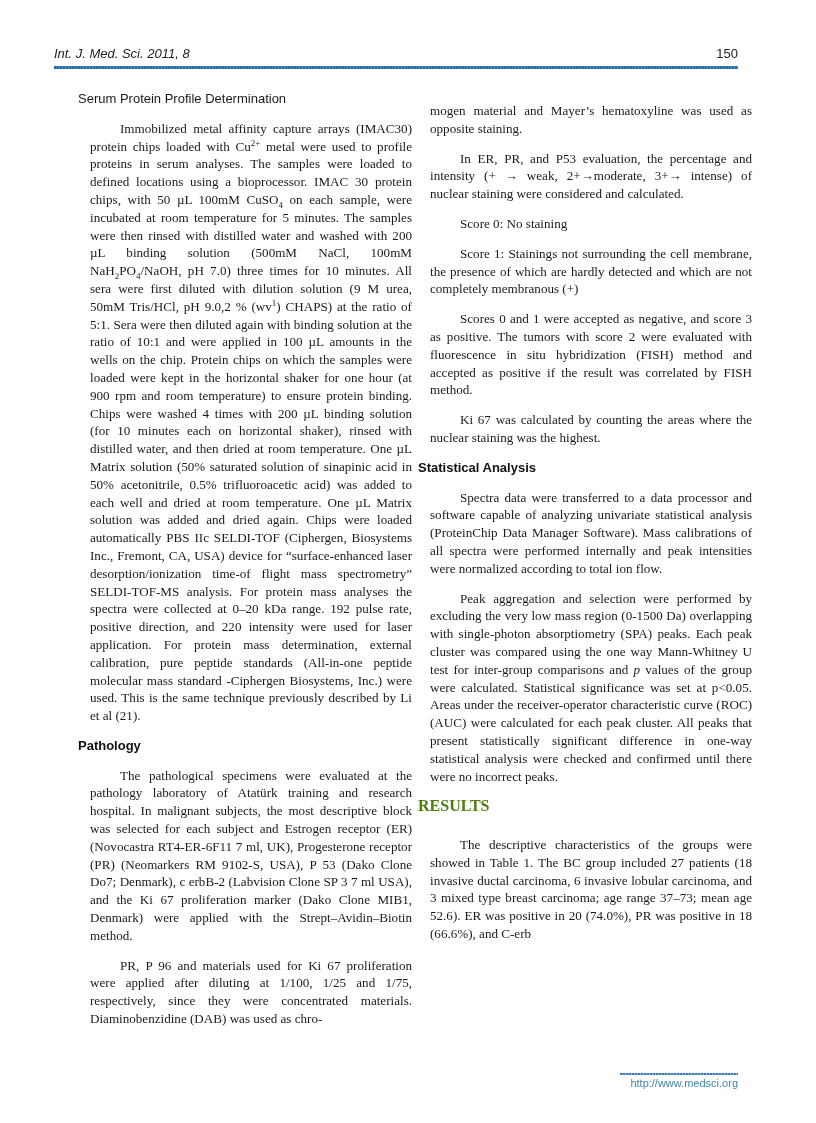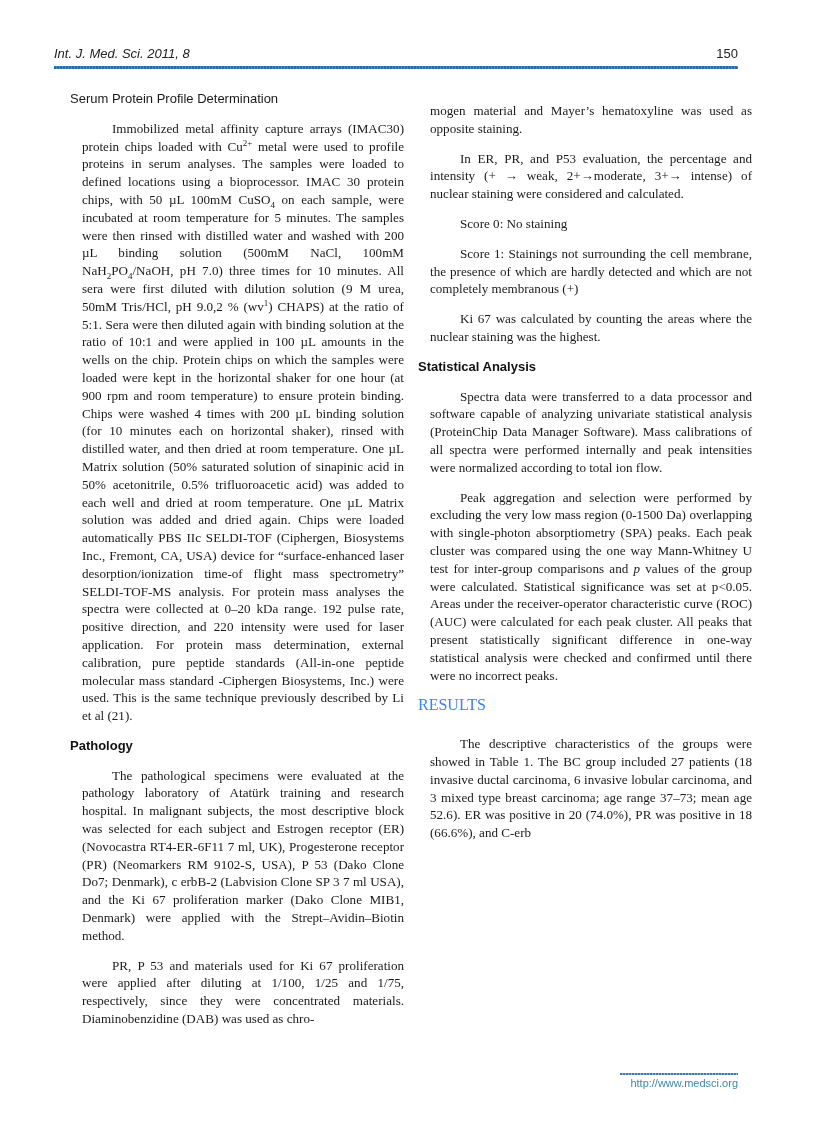--- a/index.html
+++ b/index.html
@@ -14,35 +14,35 @@
   .head-rule {
     position: absolute; left: 54px; top: 66px; width: 684px; height: 3px;
     background: #2f6ea6;
     background-image: repeating-linear-gradient(90deg, #2a6aa3 0 2px, #4d8dc4 2px 3px);
   }
   .col {
     position: absolute; top: 90px; width: 346px;
     font-family: "Liberation Serif", serif; font-size: 13.1px; line-height: 17.8px;
     color: #1a1a1a; text-align: justify; hyphens: manual;
   }
-  .col.left { left: 70px; }
+  .col.left { left: 78px; }
   .col.right { left: 418px; }
   .col p { margin: 12px; text-indent: 30px; }
   .col p.noindent { text-indent: 0; }
   .h-sub {
     font-family: "Liberation Sans", sans-serif; font-size: 13px; font-weight: normal;
     margin: 0 0 3px 0; color: #1a1a1a; text-align: left;
   }
   .h-bold {
     font-family: "Liberation Sans", sans-serif; font-size: 13px; font-weight: bold;
     margin: 4px 0 5px 0; color: #111; text-align: left;
   }
   .h-results {
-    font-family: "Liberation Serif", serif; font-size: 16px; font-weight: normal;
-    margin: 10px 0 21px 0; color: #3b82f6; text-align: left;
+    font-family: "Liberation Serif", serif; font-size: 16px; font-weight: bold;
+    margin: 10px 0 21px 0; color: #4d7c0f; text-align: left;
   }
   sup, sub { font-size: 9px; line-height: 0; }
   .footer-rule {
     position: absolute; left: 620px; top: 1073px; width: 118px; height: 2px;
     background-image: repeating-linear-gradient(90deg, #3a78b0 0 2px, #8db6da 2px 3px);
   }
   .footer-url {
     position: absolute; left: 620px; top: 1077px; width: 118px; text-align: right;
     font-family: "Liberation Sans", sans-serif; font-size: 11px; color: #3f86a8;
     text-decoration: none;
@@ -58,28 +58,29 @@
     <span class="pageno">150</span>
   </div>
   <div class="head-rule"></div>
 
   <div class="col left">
     <h3 class="h-sub">Serum Protein Profile Determination</h3>
     <p><span>Immobilized metal affinity capture arrays (IMAC30) protein chips loaded with Cu</span><sup>2+</sup><span> metal were used to profile proteins in serum analyses. The samples were loaded to defined locations using a bioprocessor. IMAC 30 protein chips, with 50 µL 100mM CuSO</span><sub>4</sub><span> on each sample, were incubated at room temperature for 5 minutes. The samples were then rinsed with distilled water and washed with 200 µL binding solution (500mM NaCl, 100mM NaH</span><sub>2</sub><span>PO</span><sub>4</sub><span>/NaOH, pH 7.0) three times for 10 minutes. All sera were first diluted with dilution solution (9 M urea, 50mM Tris/HCl, pH 9.0,2 % (wv</span><sup>1</sup><span>) CHAPS) at the ratio of 5:1. Sera were then diluted again with binding solution at the ratio of 10:1 and were applied in 100 µL amounts in the wells on the chip. Protein chips on which the samples were loaded were kept in the horizontal shaker for one hour (at 900 rpm and room temperature) to ensure protein binding. Chips were washed 4 times with 200 µL binding solution (for 10 minutes each on horizontal shaker), rinsed with distilled water, and then dried at room temperature. One µL Matrix solution (50% saturated solution of sinapinic acid in 50% acetonitrile, 0.5% trifluoroacetic acid) was added to each well and dried at room temperature. One µL Matrix solution was added and dried again. Chips were loaded automatically PBS IIc SELDI-TOF (Ciphergen, Biosystems Inc., Fremont, CA, USA) device for “surface-enhanced laser desorption/ionization time-of flight mass spectrometry” SELDI-TOF-MS analysis. For protein mass analyses the spectra were collected at 0–20 kDa range. 192 pulse rate, positive direction, and 220 intensity were used for laser application. For protein mass determination, external calibration, pure peptide standards (All-in-one peptide molecular mass standard -Ciphergen Biosystems, Inc.) were used. This is the same technique previously described by Li et al (21).</span></p>
 
     <h3 class="h-bold">Pathology</h3>
     <p>The pathological specimens were evaluated at the pathology laboratory of Atatürk training and research hospital. In malignant subjects, the most descriptive block was selected for each subject and Estrogen receptor (ER) (Novocastra RT4-ER-6F11 7 ml, UK), Progesterone receptor (PR) (Neomarkers RM 9102-S, USA), P 53 (Dako Clone Do7; Denmark), c erbB-2 (Labvision Clone SP 3 7 ml USA), and the Ki 67 proliferation marker (Dako Clone MIB1, Denmark) were applied with the Strept–Avidin–Biotin method.</p>
-    <p>PR, P 53 and materials used for Ki 67 proliferation were applied after diluting at 1/100, 1/25 and 1/75, respectively, since they were concentrated materials. Diaminobenzidine (DAB) was used as chro-</p>
+    <p>PR, P 96 and materials used for Ki 67 proliferation were applied after diluting at 1/100, 1/25 and 1/75, respectively, since they were concentrated materials. Diaminobenzidine (DAB) was used as chro-</p>
   </div>
 
   <div class="col right">
     <p class="noindent">mogen material and Mayer’s hematoxyline was used as opposite staining.</p>
     <p>In ER, PR, and P53 evaluation, the percentage and intensity (+ → weak, 2+→moderate, 3+→ intense) of nuclear staining were considered and calculated.</p>
     <p>Score 0: No staining</p>
     <p>Score 1: Stainings not surrounding the cell membrane, the presence of which are hardly detected and which are not completely membranous (+)</p>
+    <p>Scores 0 and 1 were accepted as negative, and score 3 as positive. The tumors with score 2 were evaluated with fluorescence in situ hybridization (FISH) method and accepted as positive if the result was correlated by FISH method.</p>
     <p>Ki 67 was calculated by counting the areas where the nuclear staining was the highest.</p>
 
     <h3 class="h-bold">Statistical Analysis</h3>
     <p>Spectra data were transferred to a data processor and software capable of analyzing univariate statistical analysis (ProteinChip Data Manager Software). Mass calibrations of all spectra were performed internally and peak intensities were normalized according to total ion flow.</p>
     <p><span>Peak aggregation and selection were performed by excluding the very low mass region (0-1500 Da) overlapping with single-photon absorptiometry (SPA) peaks. Each peak cluster was compared using the one way Mann-Whitney U test for inter-group comparisons and </span><i>p</i><span> values of the group were calculated. Statistical significance was set at p&lt;0.05. Areas under the receiver-operator characteristic curve (ROC) (AUC) were calculated for each peak cluster. All peaks that present statistically significant difference in one-way statistical analysis were checked and confirmed until there were no incorrect peaks.</span></p>
 
     <h2 class="h-results">RESULTS</h2>
     <p>The descriptive characteristics of the groups were showed in Table 1. The BC group included 27 patients (18 invasive ductal carcinoma, 6 invasive lobular carcinoma, and 3 mixed type breast carcinoma; age range 37–73; mean age 52.6). ER was positive in 20 (74.0%), PR was positive in 18 (66.6%), and C-erb</p>
   </div>
 

